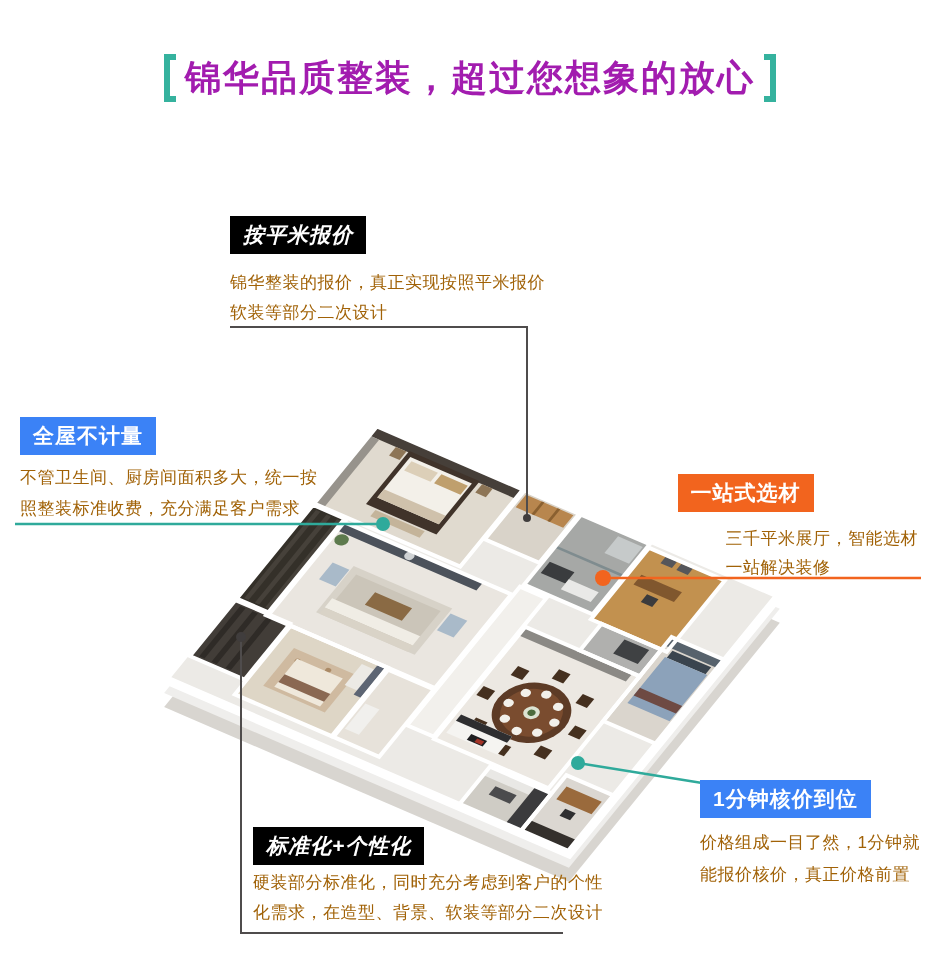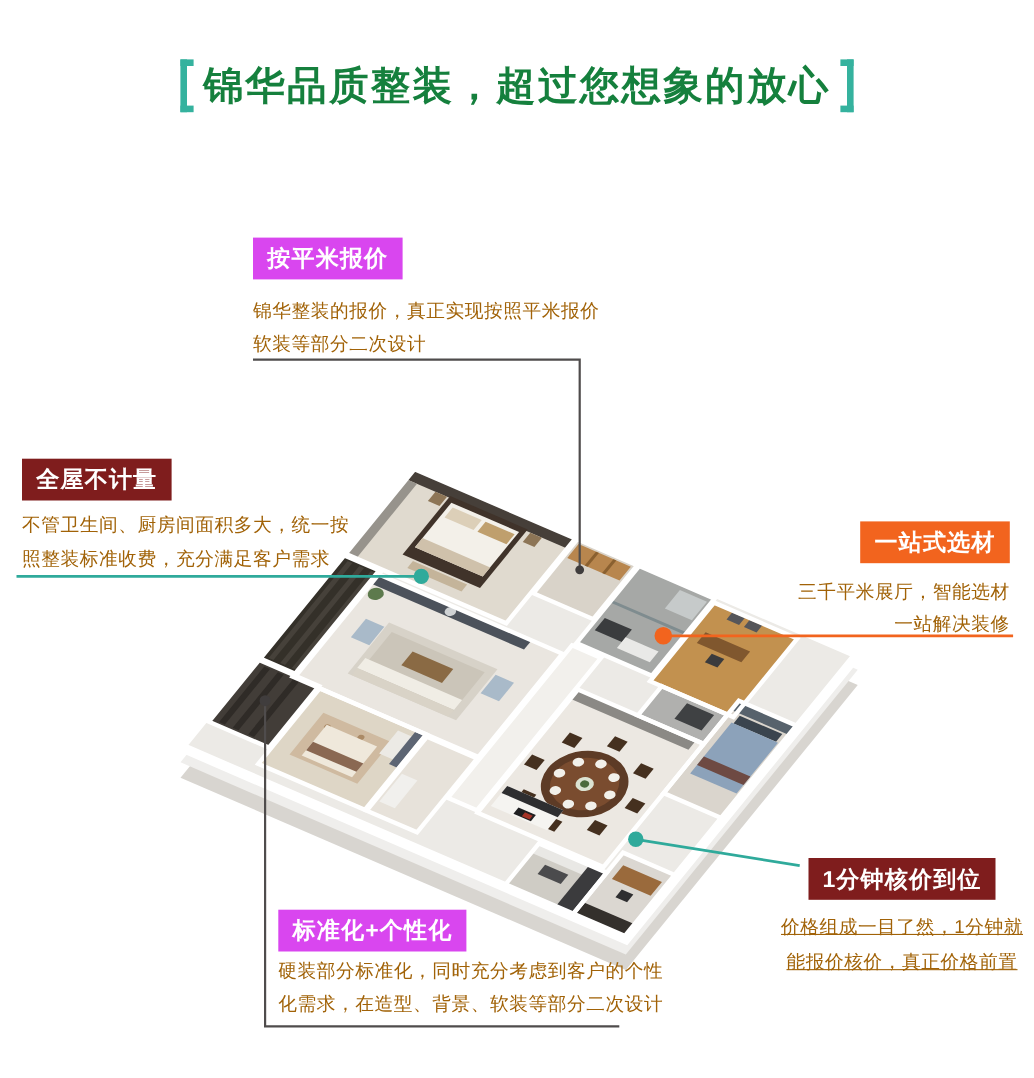--- a/index.html
+++ b/index.html
@@ -3,50 +3,50 @@
 <meta charset="utf-8">
 <style>
   html,body{margin:0;padding:0;background:#ffffff;}
   body{width:940px;height:980px;overflow:hidden;
        font-family:"Liberation Sans","DejaVu Sans",sans-serif;}
   .canvas{position:relative;width:940px;height:980px;background:#ffffff;overflow:hidden;}
 
   
   .title-row{position:absolute;top:52px;left:0;width:100%;
              display:flex;justify-content:center;align-items:center;gap:9px;}
-  .title-text{font-size:36px;font-weight:700;color:#15803d;letter-spacing:2px;line-height:52px;}
+  .title-text{font-size:36px;font-weight:700;color:#a21caf;letter-spacing:2px;line-height:52px;}
   .bracket{width:12px;height:48px;box-sizing:border-box;flex:0 0 auto;}
   .bracket.left{border-left:6px solid #35b29e;border-top:6px solid #35b29e;border-bottom:6px solid #35b29e;}
   .bracket.right{border-right:6px solid #35b29e;border-top:6px solid #35b29e;border-bottom:6px solid #35b29e;}
 
   
   .callout{position:absolute;}
   .tag{display:inline-block;color:#ffffff;font-size:21px;font-weight:700;
        padding:5px 13px;letter-spacing:1px;white-space:nowrap;}
-  .tag.dark{background:#d946ef;}
-  .tag.teal{background:#7f1d1d;}
+  .tag.dark{background:#000000;font-style:italic;}
+  .tag.teal{background:#3b82f6;}
   .tag.orange{background:#f2641e;}
   .desc{font-size:17px;color:#a16207;letter-spacing:0.5px;}
   .desc .line{white-space:nowrap;}
 
   #callout-per-sqm{left:230px;top:216px;}
   #callout-per-sqm .desc{margin-top:14px;}
   #callout-per-sqm .line{line-height:30px;}
 
   #callout-whole-house{left:20px;top:417px;}
   #callout-whole-house .desc{margin-top:7px;}
   #callout-whole-house .line{line-height:31px;}
 
-  #callout-one-stop{right:22px;top:474px;text-align:right;}
+  #callout-one-stop{right:22px;top:474px;}
   #callout-one-stop .desc{margin-top:12px;margin-left:48px;}
   #callout-one-stop .line{line-height:29px;}
 
-  #callout-one-minute{left:700px;top:780px;width:240px;text-align:center;}
+  #callout-one-minute{left:700px;top:780px;width:240px;text-align:left;}
   #callout-one-minute .desc{margin-top:9px;}
-  #callout-one-minute .line{line-height:32px;text-decoration:underline;}
+  #callout-one-minute .line{line-height:32px;}
 
   #callout-standard{left:253px;top:827px;}
   #callout-standard .desc{margin-top:3px;}
   #callout-standard .line{line-height:30px;}
 
   svg.scene{position:absolute;left:0;top:0;}
 </style>
 </head>
 <body>
 

